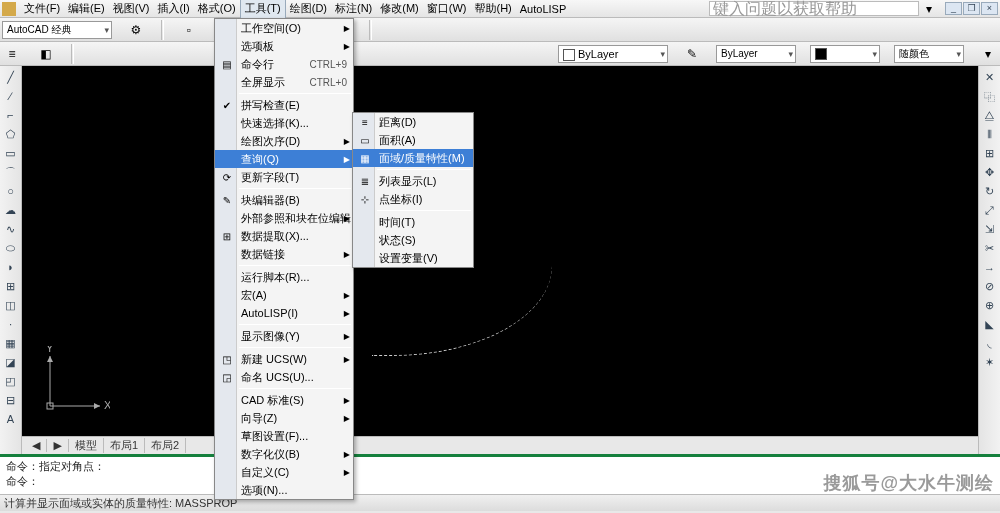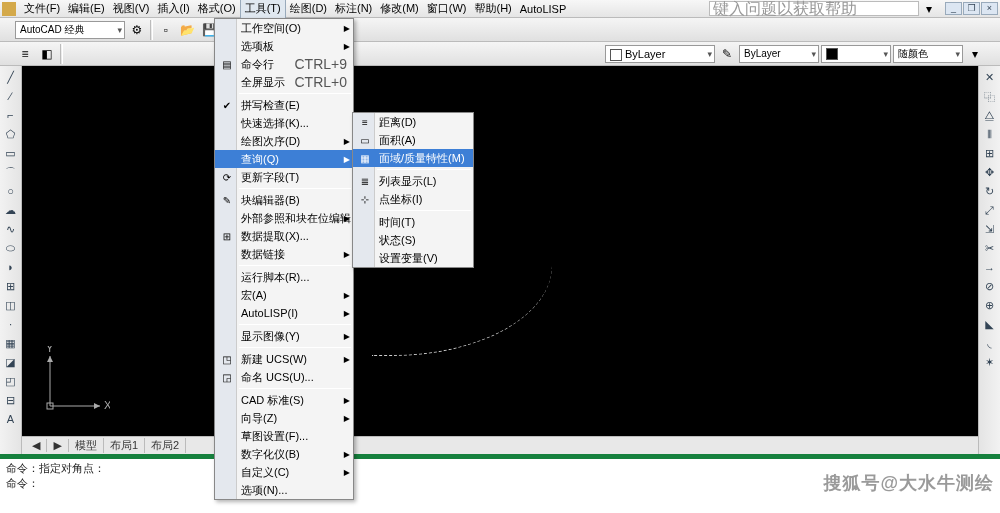--- a/index.html
+++ b/index.html
@@ -4,44 +4,44 @@
 <style>
 *{box-sizing:border-box;margin:0;padding:0;font-family:"Microsoft YaHei",SimSun,sans-serif;font-size:11px;user-select:none}
 body{width:1000px;height:513px;background:#e8e8e8;overflow:hidden;position:relative}
 .menubar{height:18px;background:linear-gradient(#f7f7f7,#e5e5e5);display:flex;align-items:center;padding:0 2px;border-bottom:1px solid #bbb}
 .menubar .icon-app{width:14px;height:14px;background:#d4a94a;margin-right:4px}
 .menu-item{padding:6px 4px;cursor:default;white-space:nowrap}
 .menu-item.open{background:#e0e8f0;border:1px solid #9ab}
 .search-box{margin-left:auto;width:210px;height:15px;background:#fff;border:1px solid #bbb;color:#999;padding:0 3px;font-size:16px;line-height:13px}
 .win-btns{display:flex;margin-left:6px;gap:1px}
 .win-btn{width:17px;height:13px;background:#dce6f2;border:1px solid #9ab;font-size:9px;text-align:center;line-height:11px;color:#345}
-.toolbar-row{height:24px;background:linear-gradient(#f5f5f5,#e0e0e0);border-bottom:1px solid #bbb;display:flex;align-items:center;padding:1px 15px;gap:2px}
+.toolbar-row{height:24px;background:linear-gradient(#f5f5f5,#e0e0e0);border-bottom:1px solid #bbb;display:flex;align-items:center;padding:1px 2px;gap:14px}
 .tb-btn{width:20px;height:20px;border:1px solid transparent;display:flex;align-items:center;justify-content:center;font-size:12px}
 .tb-sep{width:3px;height:20px;border-left:1px solid #bbb;border-right:1px solid #fff;margin:0 1px}
 .tb-combo{height:18px;background:#fff;border:1px solid #999;padding:0 14px 0 4px;line-height:16px;position:relative;font-size:10px}
 .tb-combo::after{content:"▾";position:absolute;right:2px;top:0;font-size:9px;color:#555}
 .main{position:relative;height:388px;display:flex}
 .left-tools{width:22px;background:linear-gradient(90deg,#f2f2f2,#e4e4e4);border-right:1px solid #bbb;display:flex;flex-direction:column;align-items:center;padding-top:2px;gap:1px}
 .lt-btn{width:18px;height:18px;border:1px solid transparent;display:flex;align-items:center;justify-content:center;font-size:11px;color:#345}
 .right-tools{width:22px;background:linear-gradient(90deg,#e4e4e4,#f2f2f2);border-left:1px solid #bbb;display:flex;flex-direction:column;align-items:center;padding-top:2px;gap:1px}
 .canvas-area{flex:1;position:relative;background:#000;overflow:hidden}
 .ucs{position:absolute;left:18px;bottom:38px;color:#888;font-size:10px}
 .ucs svg{display:block}
 .tabs{position:absolute;left:0;right:0;bottom:0;height:18px;background:#e8e8e8;border-top:1px solid #bbb;display:flex;align-items:center;padding:0 4px;font-size:10px;color:#333}
 .tabs .tab{padding:0 6px;border-right:1px solid #bbb}
 .dropdown{position:absolute;top:18px;left:214px;width:140px;background:#f4f4f4;border:1px solid #888;box-shadow:2px 2px 4px rgba(0,0,0,.3);z-index:100}
 .dd-item{height:18px;display:flex;align-items:center;padding:0 14px 0 26px;position:relative;white-space:nowrap;font-size:11px}
 .dd-item.sel{background:#3d7fd6;color:#fff}
 .dd-item .ico{position:absolute;left:4px;width:16px;height:16px;display:flex;align-items:center;justify-content:center;font-size:10px}
 .dd-item .arrow{position:absolute;right:3px;font-size:8px}
-.dd-item .shortcut{position:absolute;right:6px;font-size:14px;color:#555}
+.dd-item .shortcut{position:absolute;right:6px;font-size:10px;color:#555}
 .dd-sep{height:1px;background:#bbb;margin:2px 2px 2px 24px;border-bottom:1px solid #fff}
 .dd-iconstrip{position:absolute;left:0;top:0;bottom:0;width:22px;background:#e4e8ee;border-right:1px solid #ccc}
 .submenu{position:absolute;top:112px;left:352px;width:122px;background:#f4f4f4;border:1px solid #888;box-shadow:2px 2px 4px rgba(0,0,0,.3);z-index:101}
-.cmd-area{height:60px;background:#fff;border-top:5px solid #15803d;padding:2px 6px;font-size:11px;color:#222;overflow:hidden}
+.cmd-area{height:40px;background:#fff;border-top:3px solid #15803d;padding:2px 6px;font-size:11px;color:#222;overflow:hidden}
 .cmd-line{line-height:15px}
 .statusbar{height:17px;background:linear-gradient(#f0f0f0,#dcdcdc);border-top:1px solid #bbb;padding:0 4px;font-size:10px;line-height:16px;color:#333;display:flex;align-items:center}
 .watermark{position:absolute;right:6px;bottom:18px;font-size:18px;color:rgba(120,120,120,.75);font-weight:700;letter-spacing:1px}
 .layer-swatch{display:inline-block;width:12px;height:12px;border:1px solid #555;vertical-align:middle;margin-right:3px}
 .dotted-arc{position:absolute;left:350px;top:190px;width:180px;height:100px;border:1px dashed #ccc;border-top:none;border-left:none;border-bottom-right-radius:160px 90px;border-right:none;border-bottom:1px dashed #ccc}
 </style>
 </head>
 <body>
 
 <div class="menubar">

